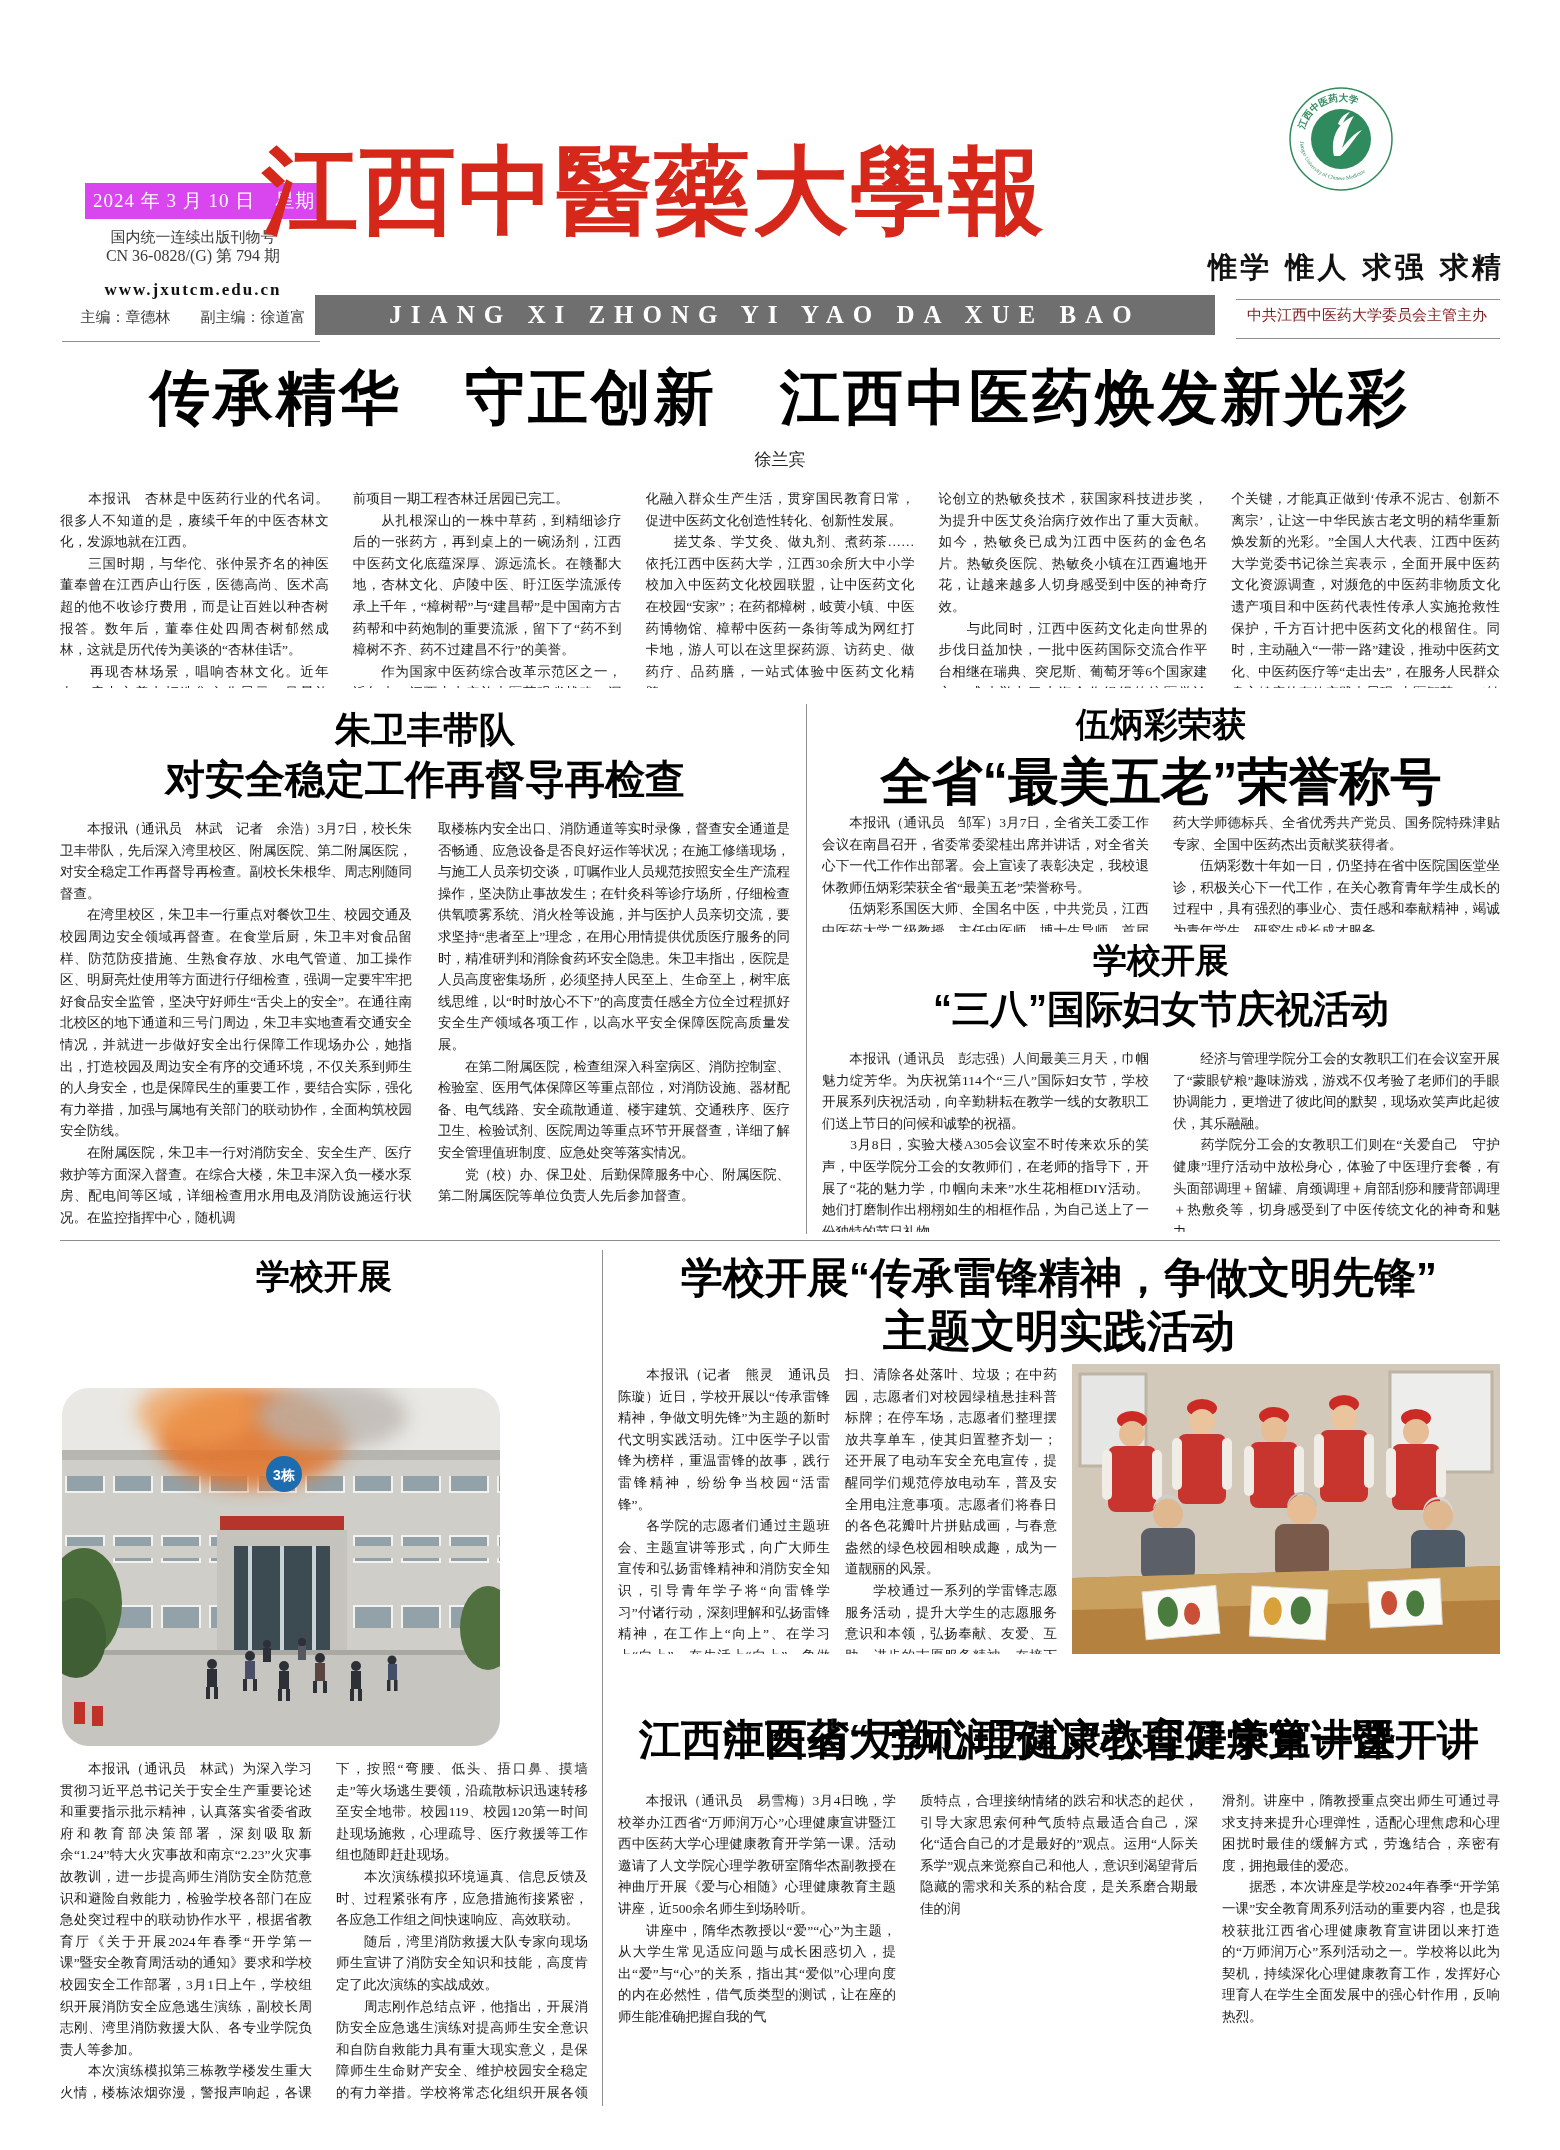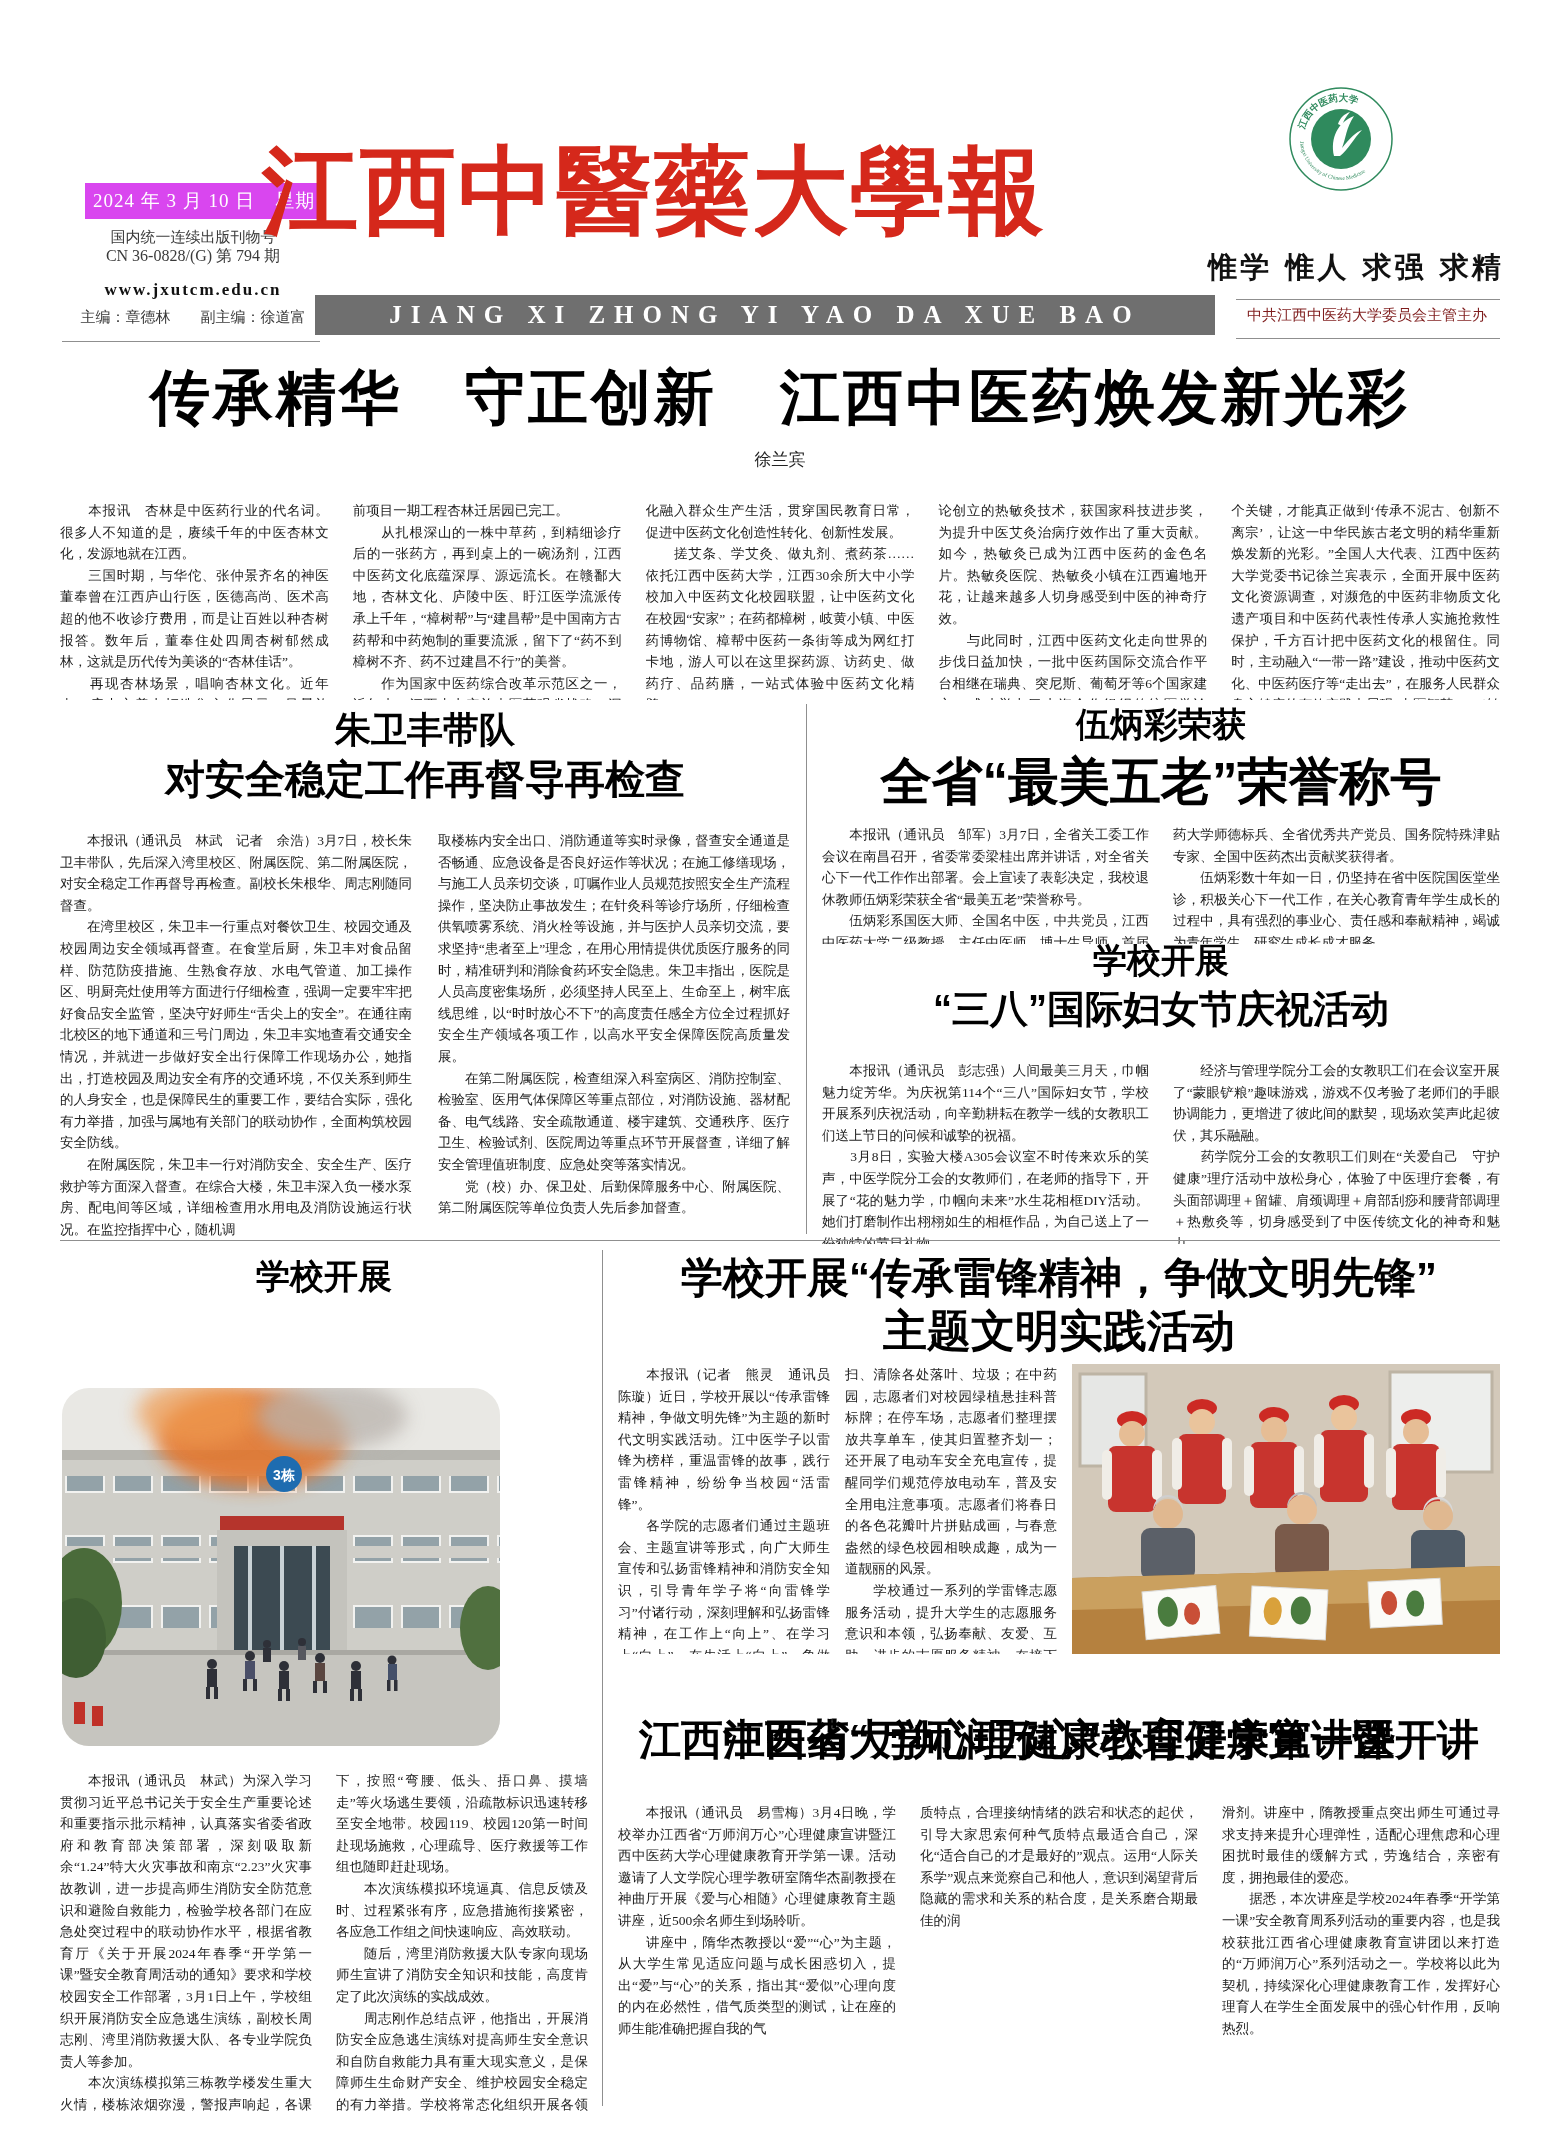--- a/index.html
+++ b/index.html
@@ -42,21 +42,21 @@
   
   .hl {
     position:absolute; text-align:center; color:#000; font-weight:900;
     font-family:"Liberation Sans","DejaVu Sans",sans-serif; white-space:nowrap;
   }
   .byline { position:absolute; text-align:center; font-size:17px; color:#222; }
 
   
   .body-text { font-size:13.5px; line-height:21.6px; text-align:justify; color:#1c1c1c; overflow:hidden; }
   .body-text p { margin:0; }
-  .cols { position:absolute; display:flex;margin-top:12px; }
+  .cols { position:absolute; display:flex; }
   .cols .col { flex:1 1 0; }
 
   .photo-frame { position:absolute; overflow:hidden; }
   svg { display:block; }
 </style>
 </head>
 <body>
 
 <div id="page">
 

